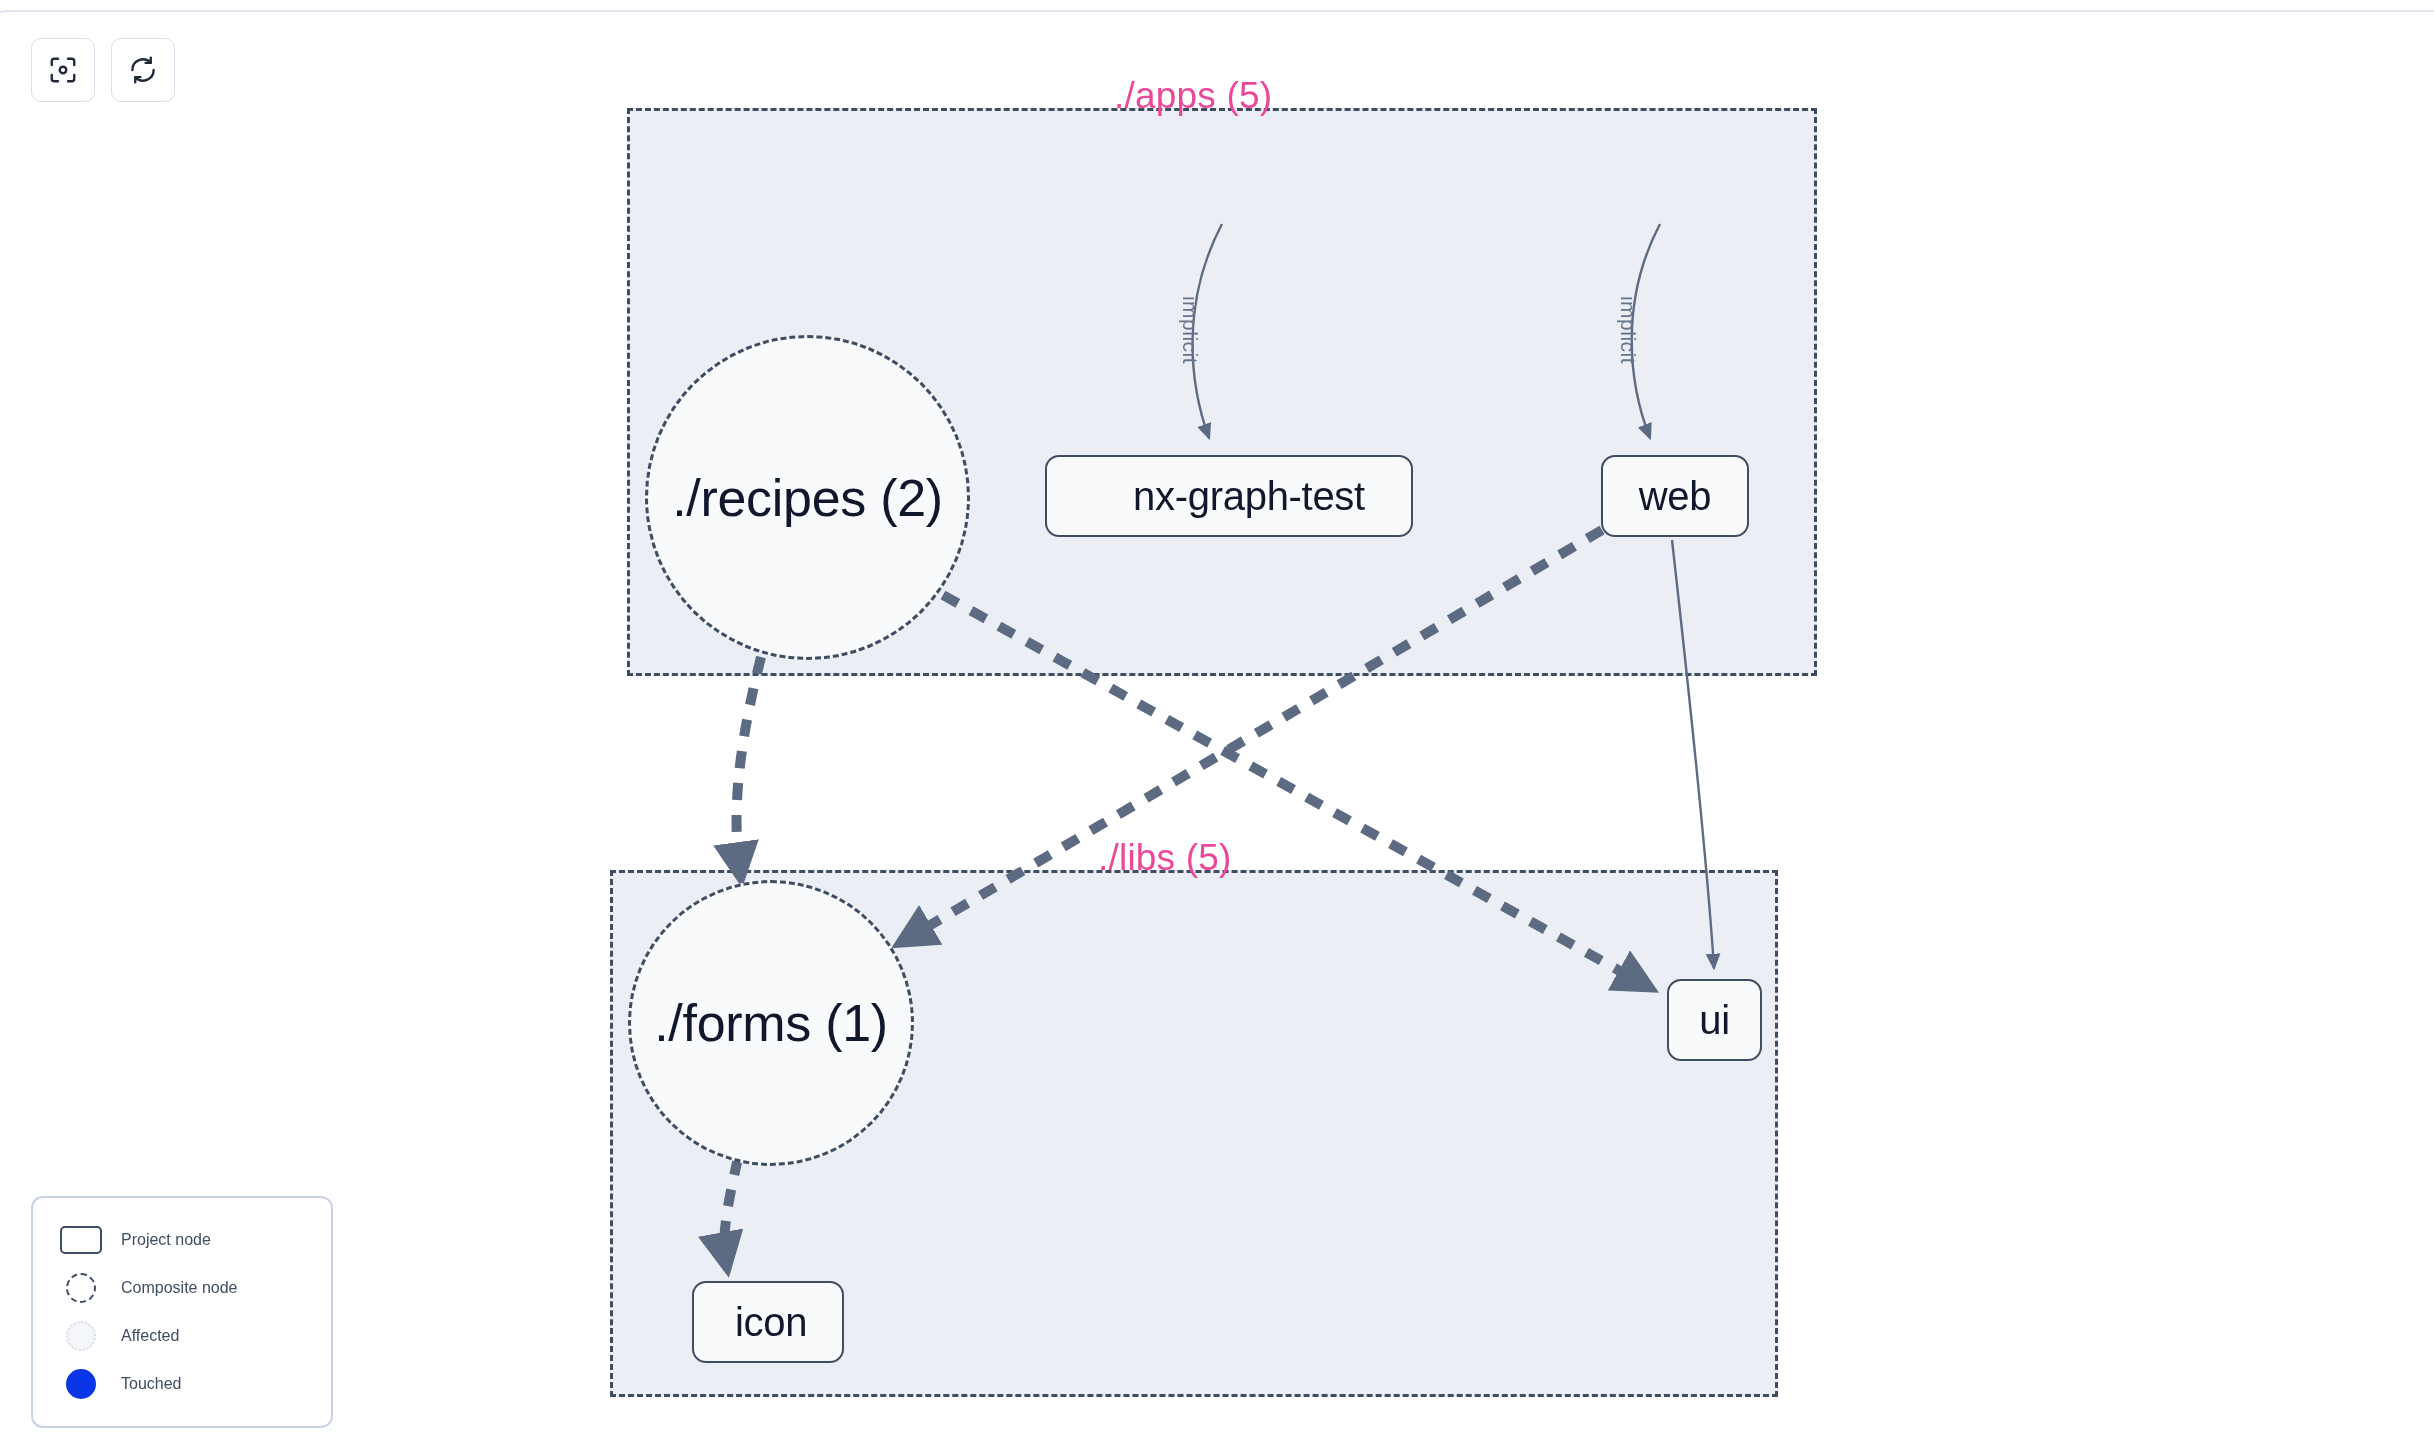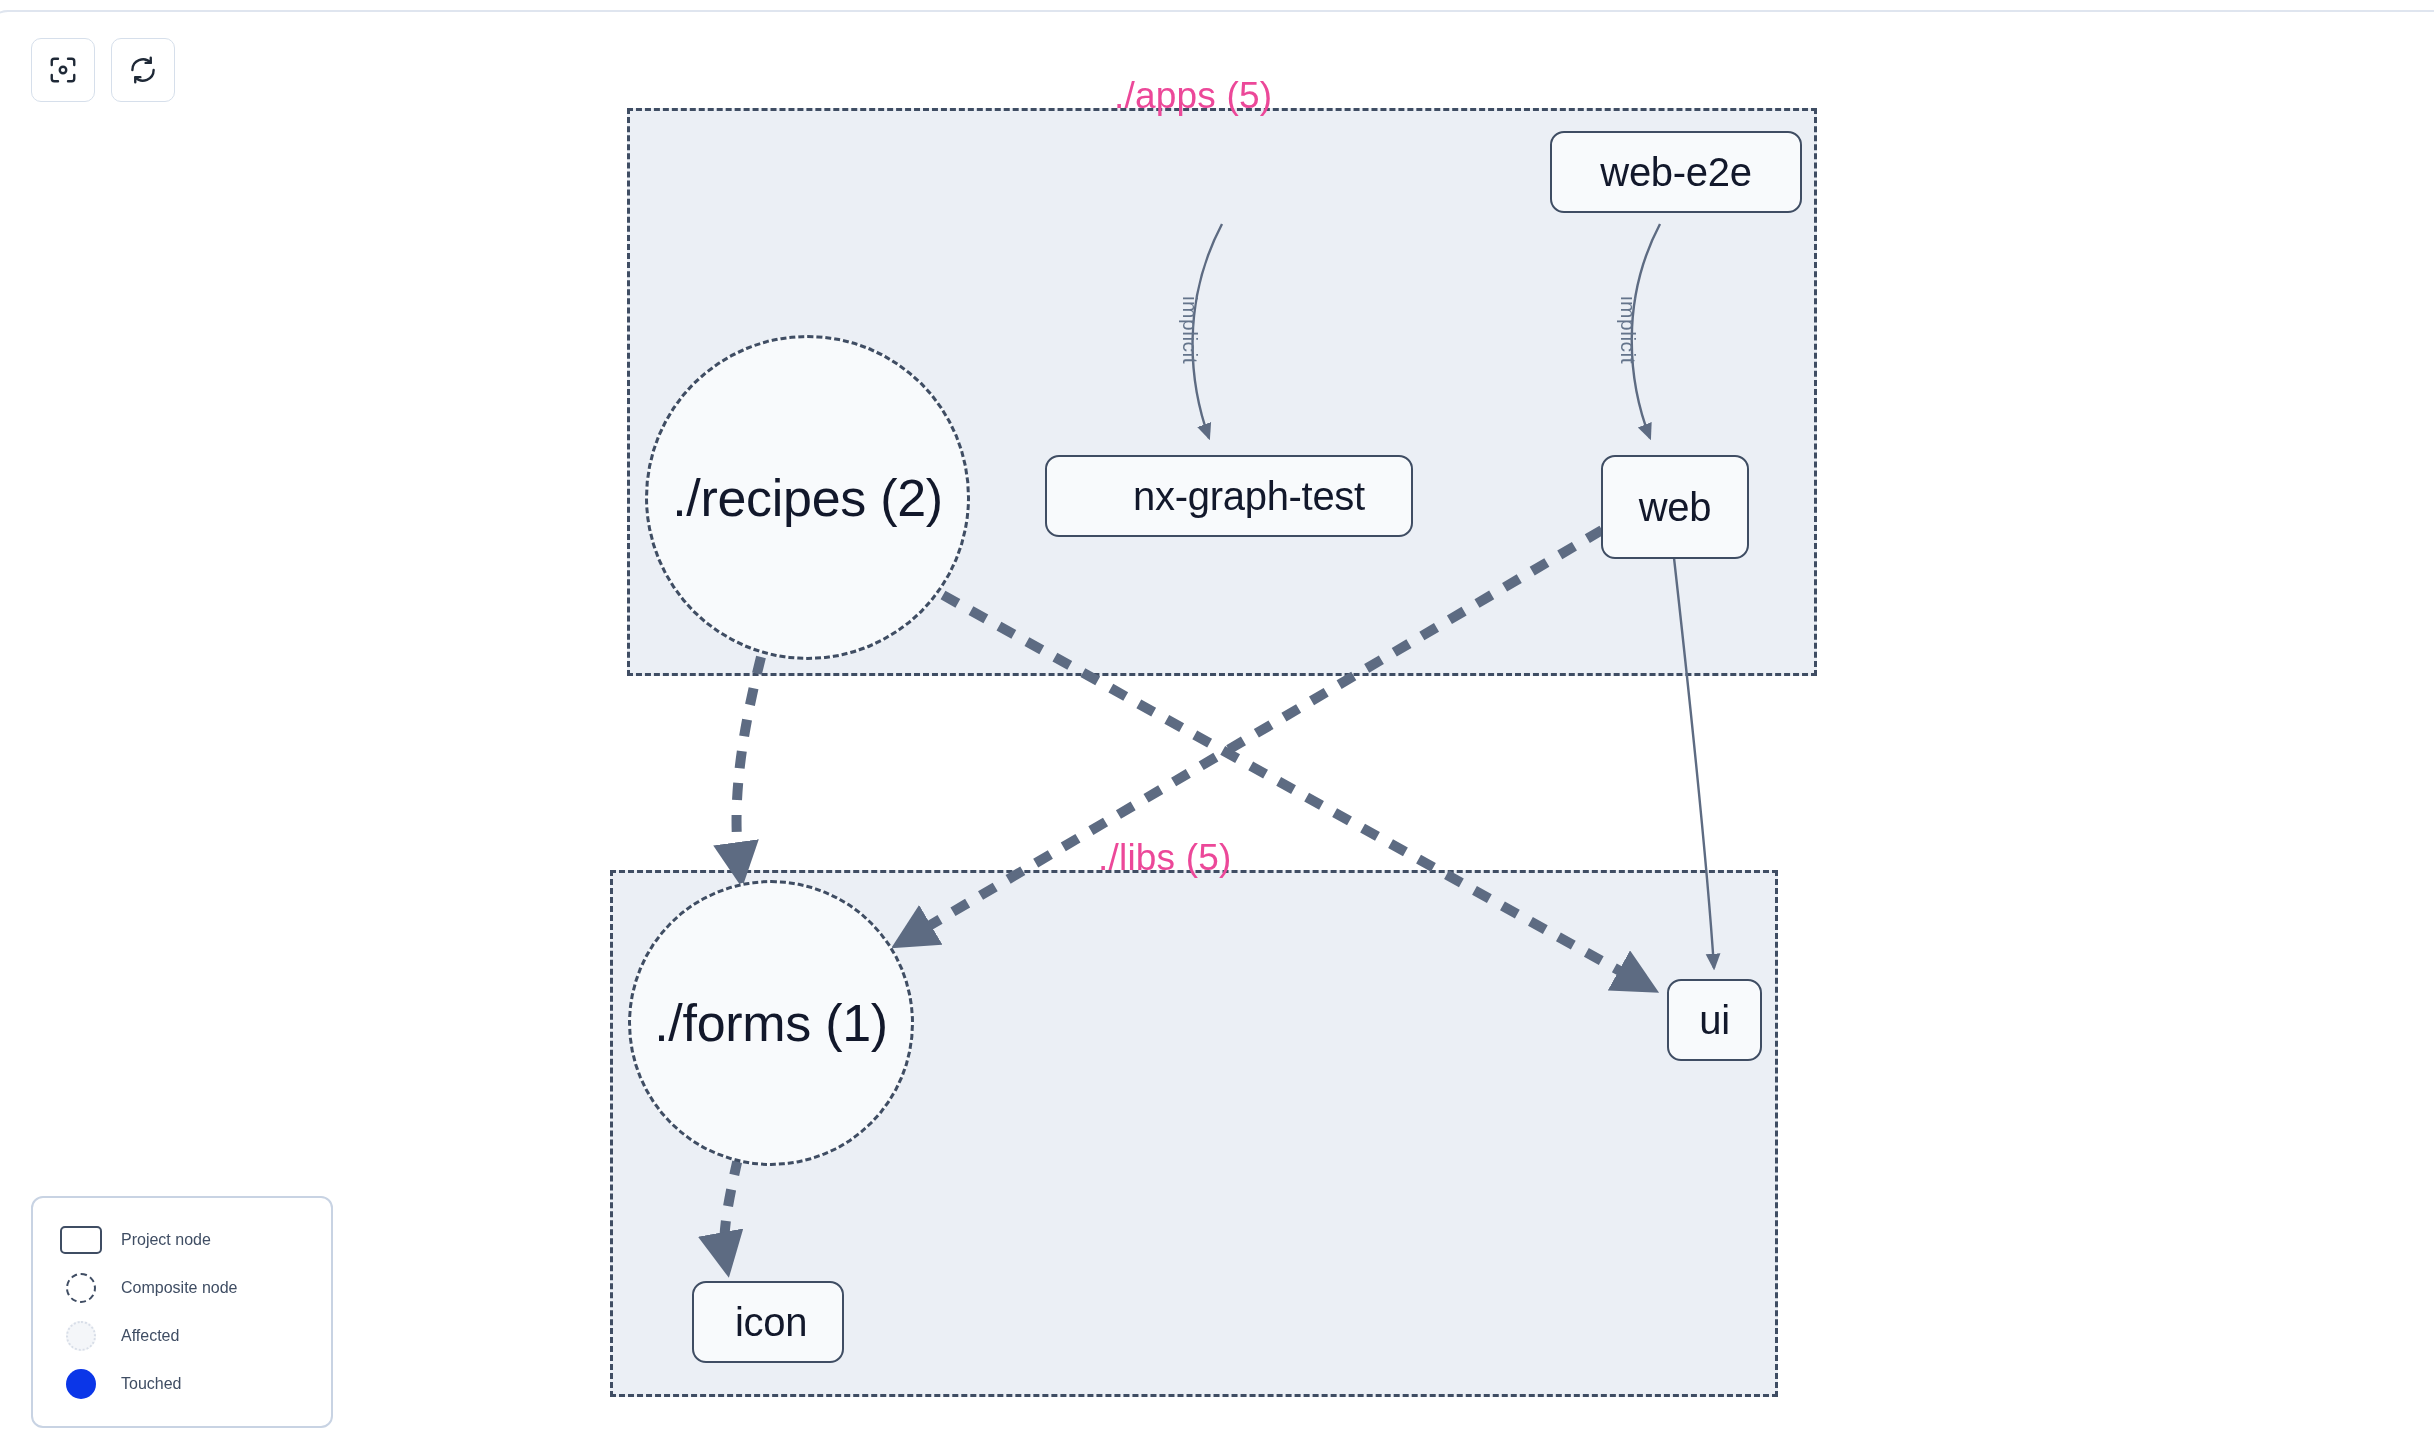--- a/index.html
+++ b/index.html
@@ -259,33 +259,30 @@
 
       <path d="M 1602 530 L 905 940" fill="none" stroke="#5d6b82" stroke-width="10" stroke-dasharray="17 15" stroke-linecap="butt" marker-end="url(#arrow-thick)"></path>
 
       <path d="M 738 1158 C 725 1215 722 1240 726 1262" fill="none" stroke="#5d6b82" stroke-width="10" stroke-dasharray="17 15" stroke-linecap="butt" marker-end="url(#arrow-thick)"></path>
     </svg>
 
     <div class="edge-label" style="left:1156px; top:318px; transform: rotate(90deg);">implicit</div>
     <div class="edge-label" style="left:1594px; top:318px; transform: rotate(90deg);">implicit</div>
 
 
-    <div class="node-rect" style="left:1550px; top:131px; width:252px; height:82px;">
-      <span>web-e2e</span>
-    </div>
 
     <div class="node-circle" style="left:645px; top:335px; width:325px; height:325px;">
       <span>./recipes (2)</span>
     </div>
 
     <div class="node-rect" style="left:1045px; top:455px; width:368px; height:82px;padding-left:40px;">
       <span>nx-graph-test</span>
     </div>
 
-    <div class="node-rect" style="left:1601px; top:455px; width:148px; height:104px;">
+    <div class="node-rect" style="left:1601px; top:455px; width:148px; height:82px;">
       <span>web</span>
     </div>
 
     <div class="node-circle" style="left:628px; top:880px; width:286px; height:286px;">
       <span>./forms (1)</span>
     </div>
 
     <div class="node-rect" style="left:1667px; top:979px; width:95px; height:82px;">
       <span>ui</span>
     </div>

